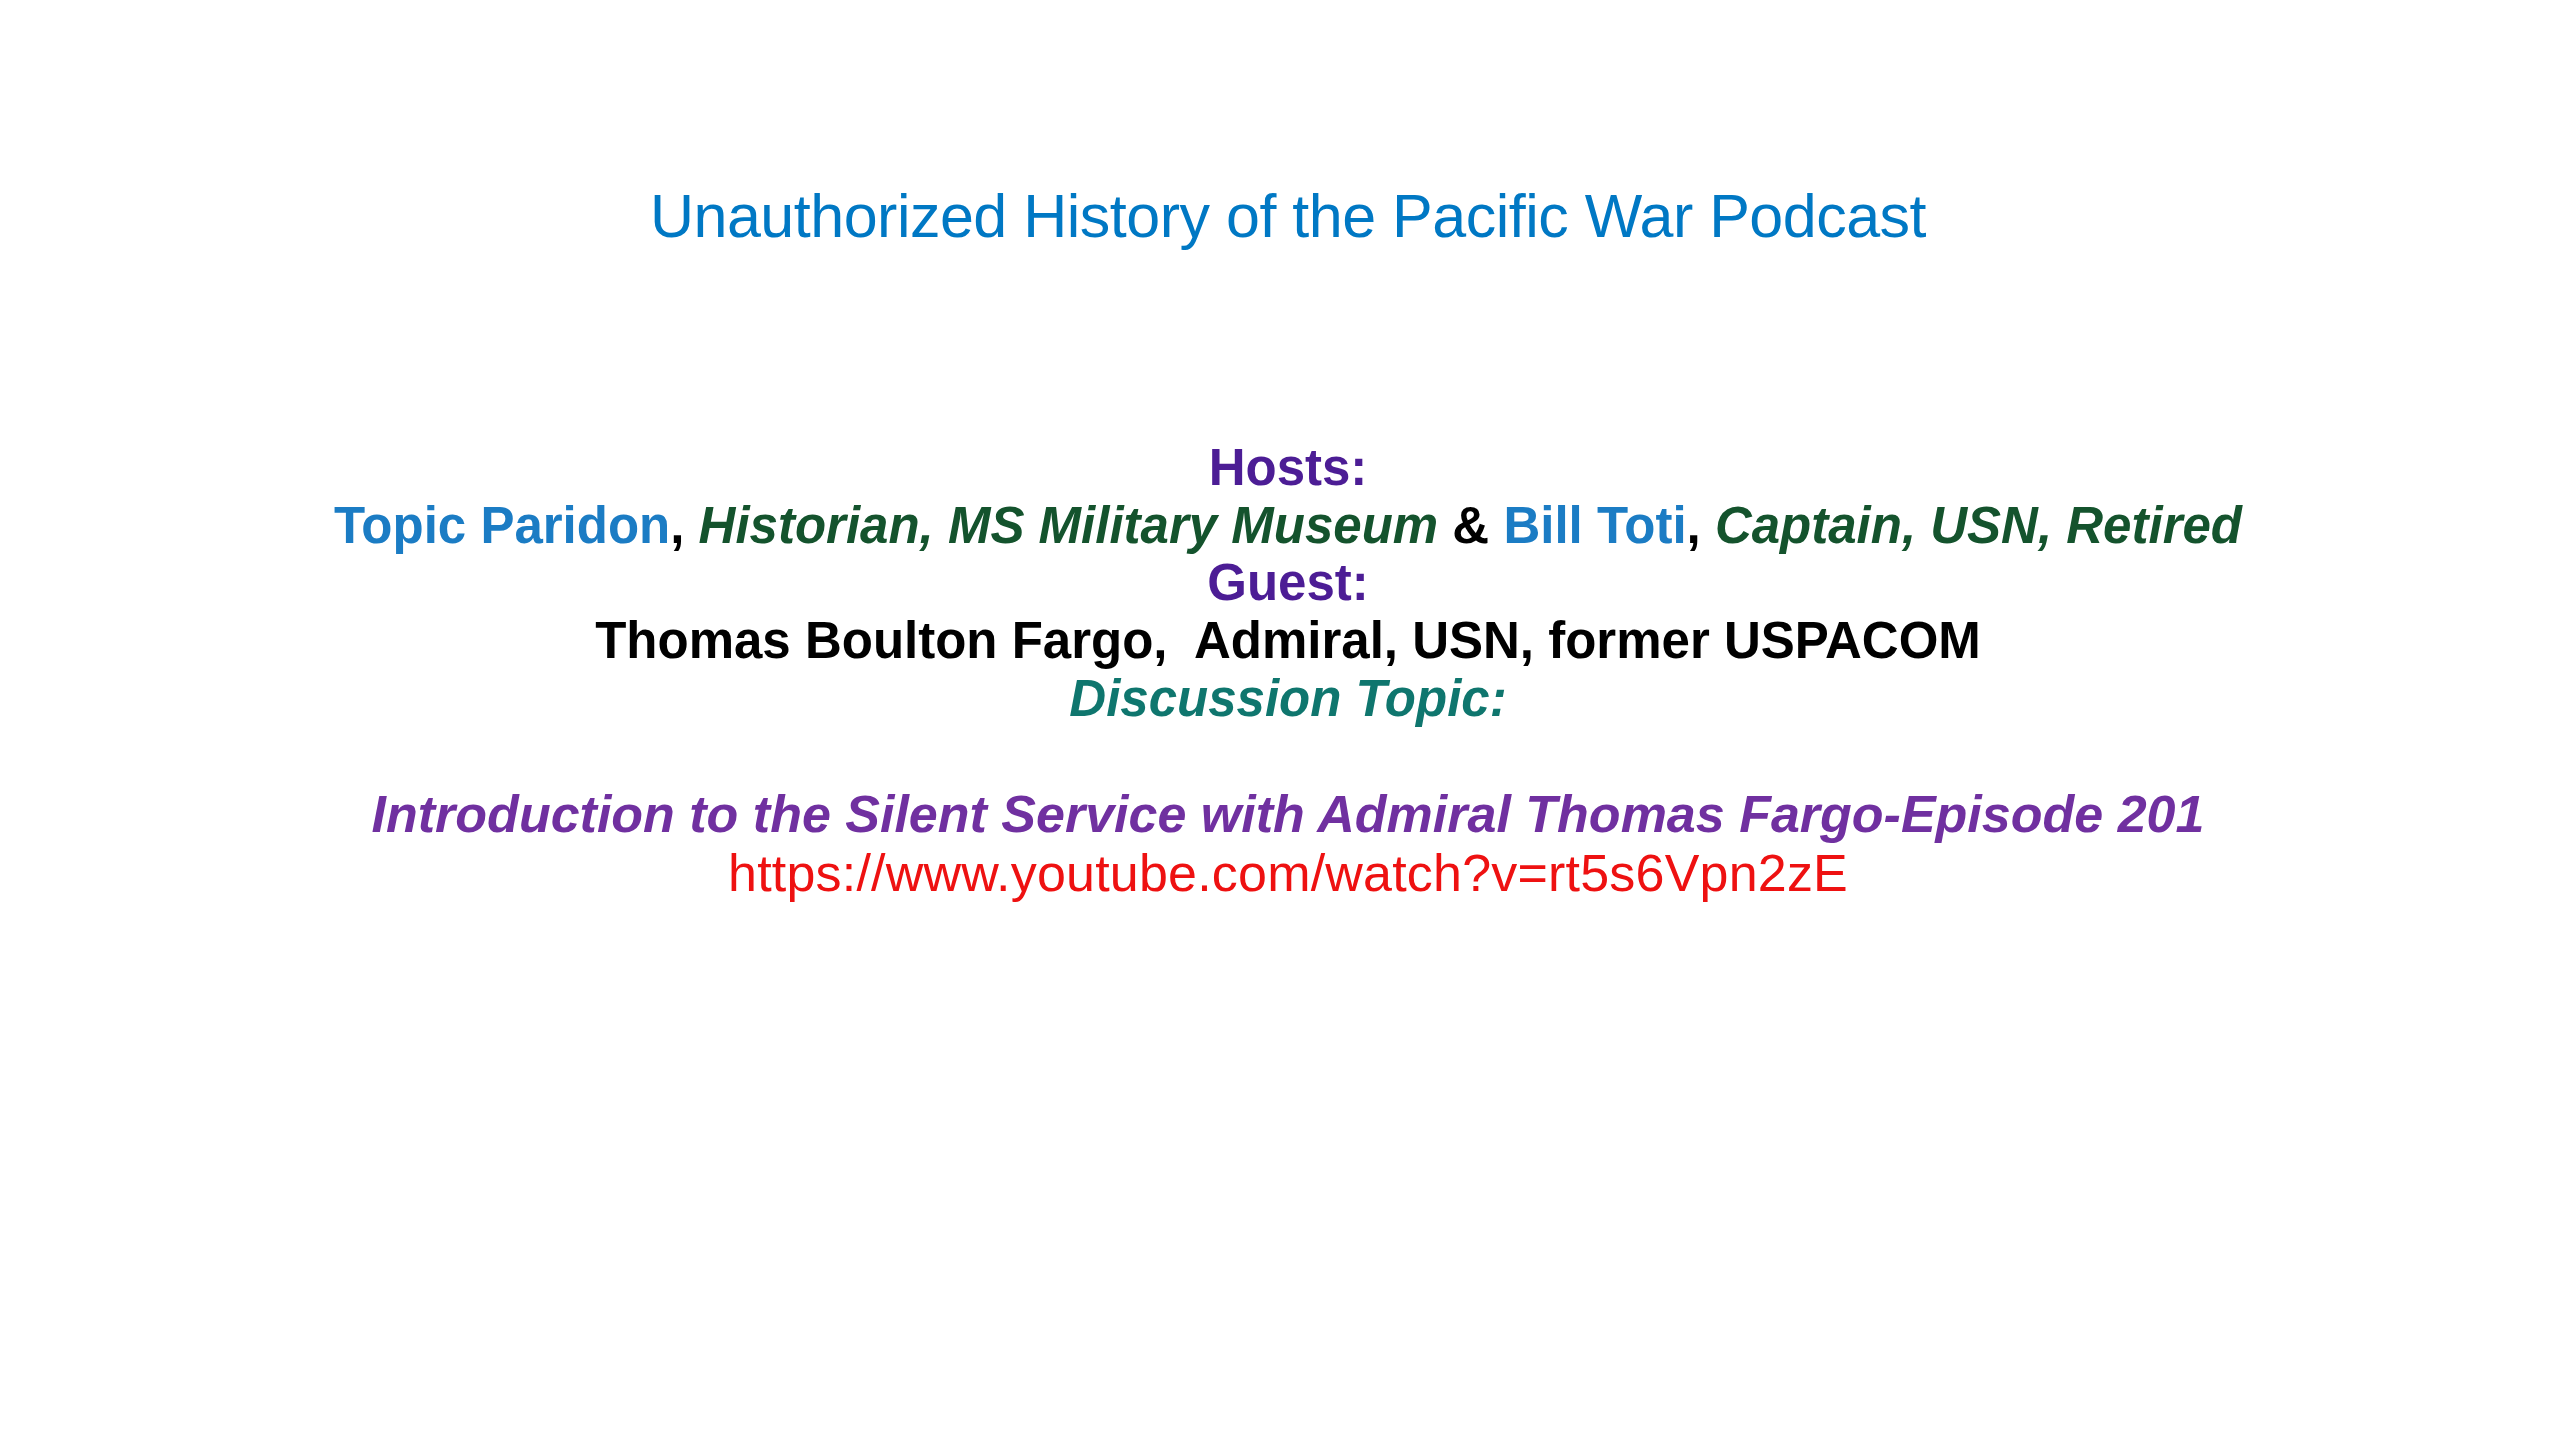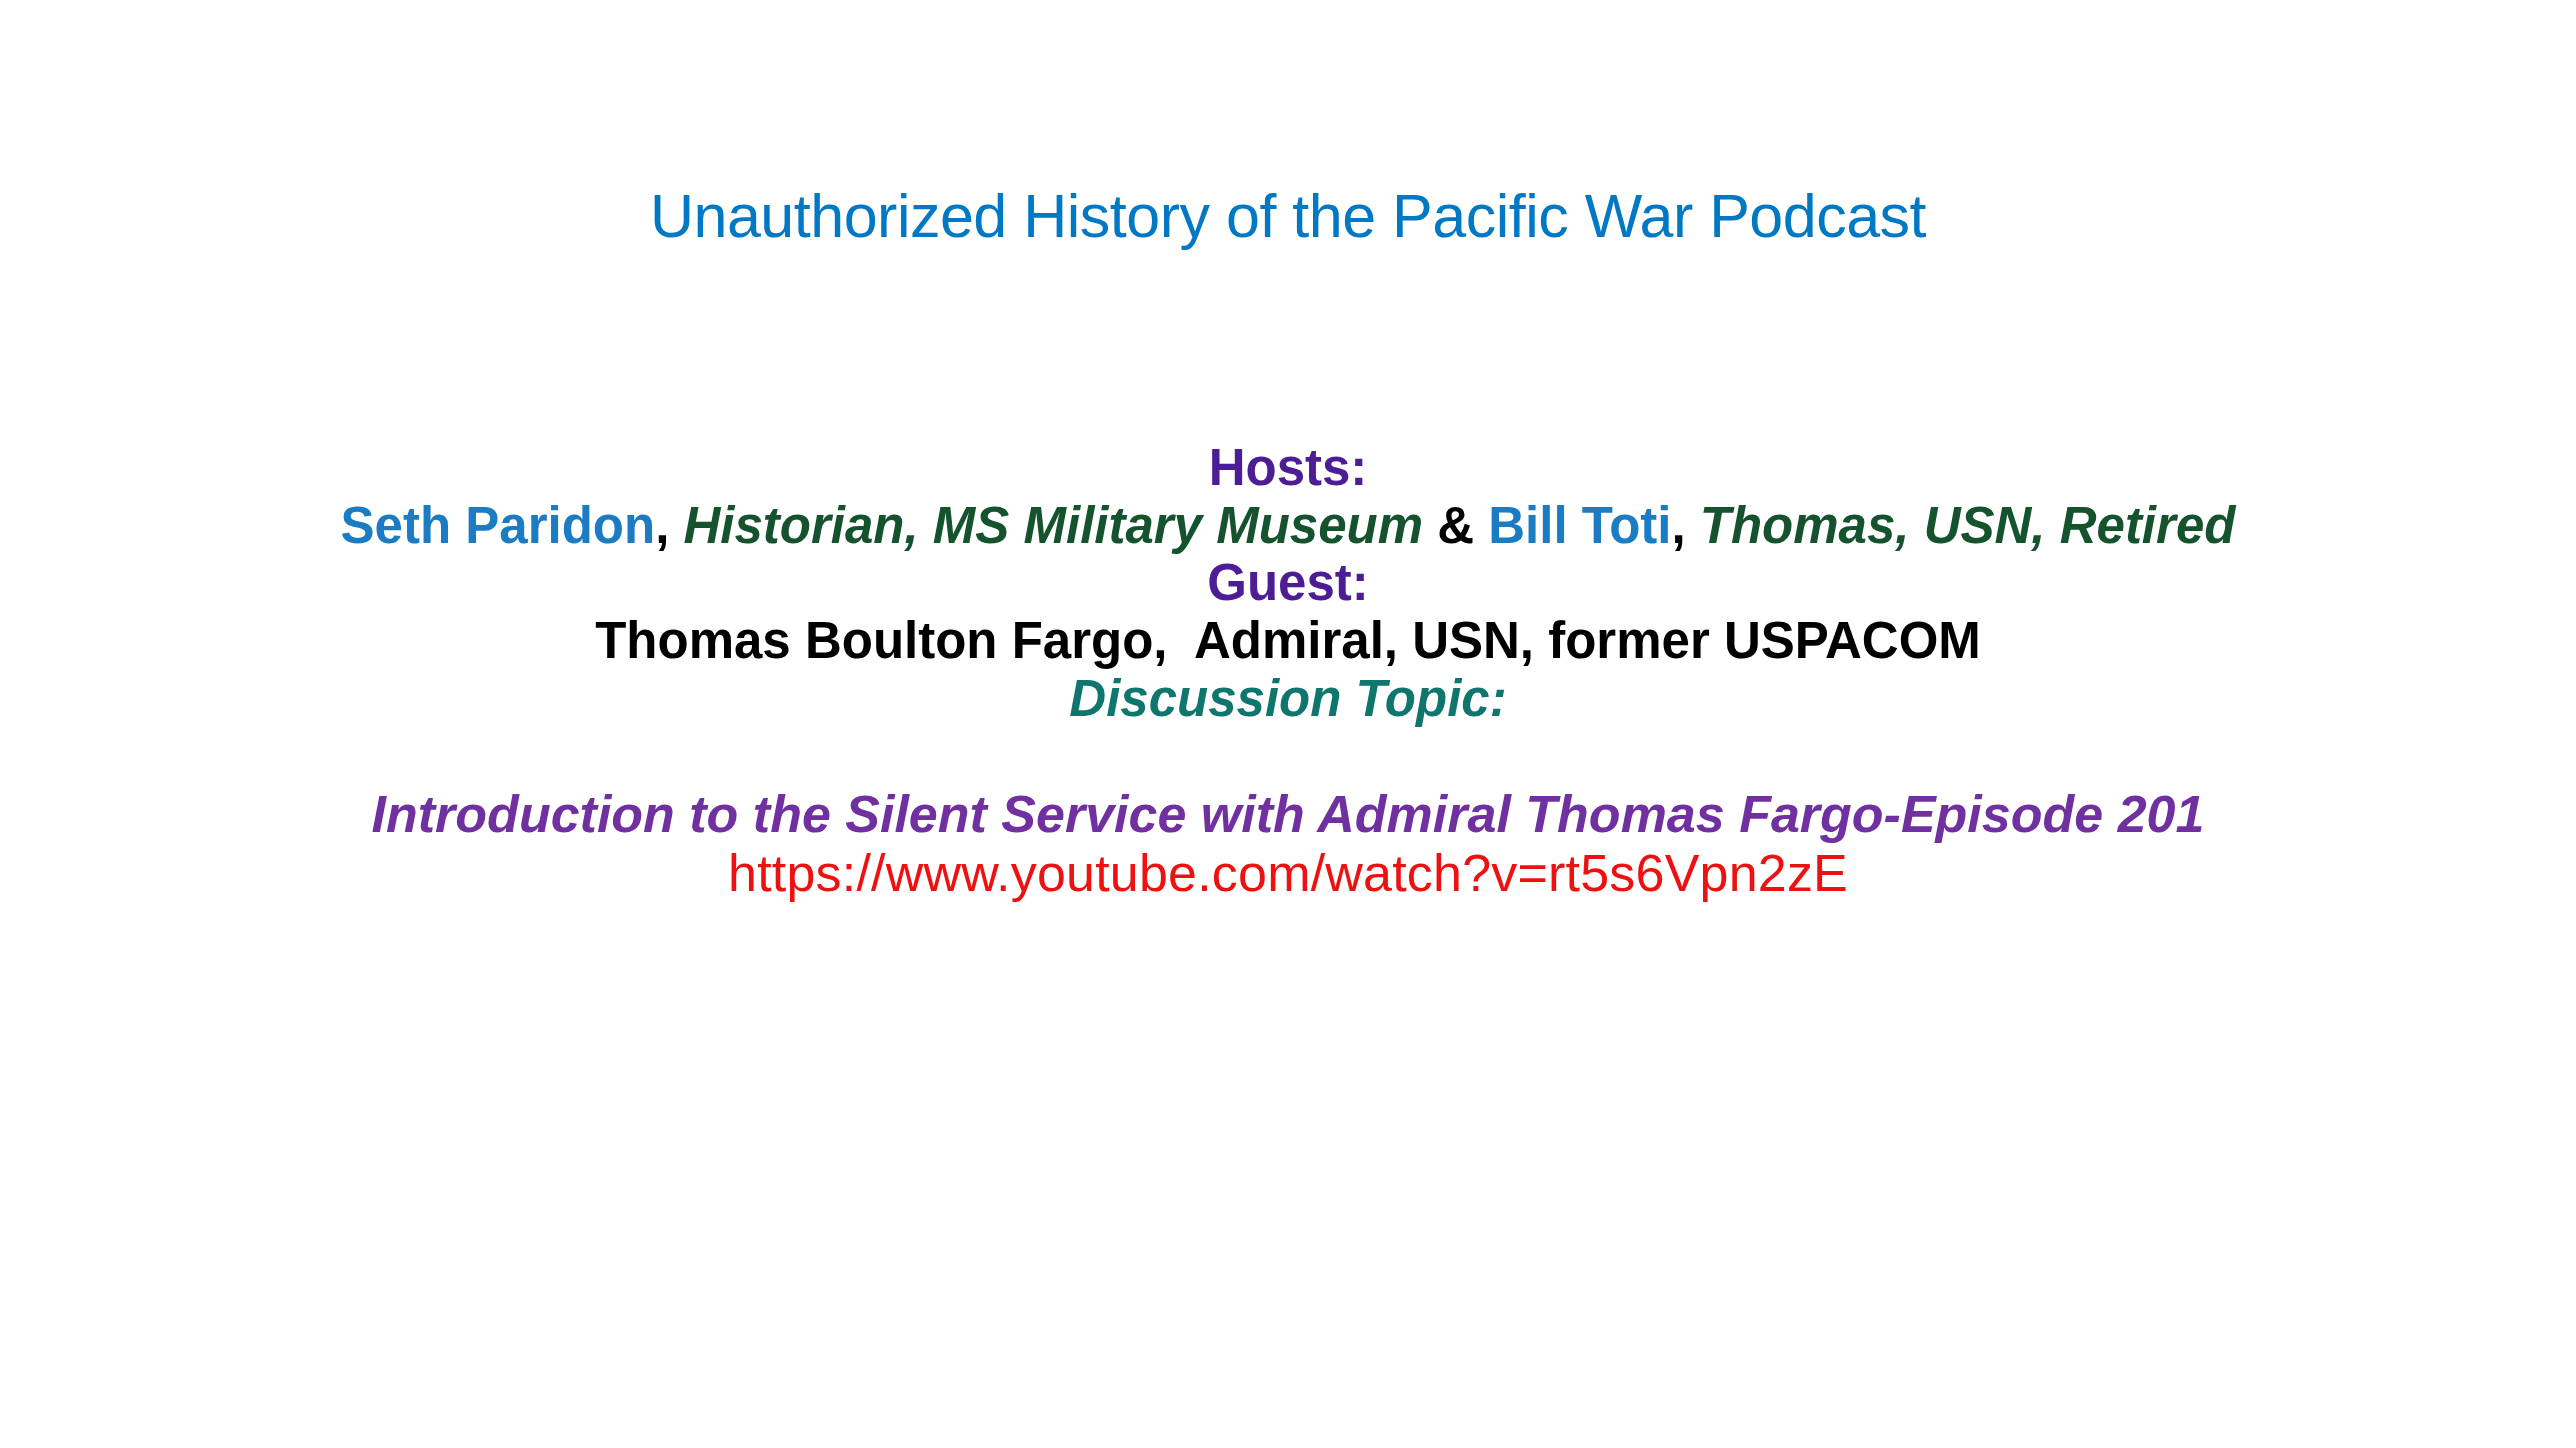--- a/index.html
+++ b/index.html
@@ -100,21 +100,21 @@
     <span class="slide-title">Unauthorized History of the Pacific War Podcast</span>
   </div>
 
   <div class="body-block">
 
     <div class="line">
       <span class="seg purple">Hosts:</span>
     </div>
 
     <div class="line">
-      <span class="seg blue-name">Seth Paridon</span><span class="seg black">, </span><span class="seg black-italic">Historian, MS Military Museum</span><span class="seg black"> &amp; </span><span class="seg blue-name">Bill Toti</span><span class="seg black">, </span><span class="seg black-italic">Thomas, USN, Retired</span>
+      <span class="seg blue-name">Topic Paridon</span><span class="seg black">, </span><span class="seg black-italic">Historian, MS Military Museum</span><span class="seg black"> &amp; </span><span class="seg blue-name">Bill Toti</span><span class="seg black">, </span><span class="seg black-italic">Captain, USN, Retired</span>
     </div>
 
     <div class="line">
       <span class="seg purple">Guest:</span>
     </div>
 
     <div class="line">
       <span class="seg black">Thomas Boulton Fargo,  Admiral, USN, former USPACOM</span>
     </div>
 

